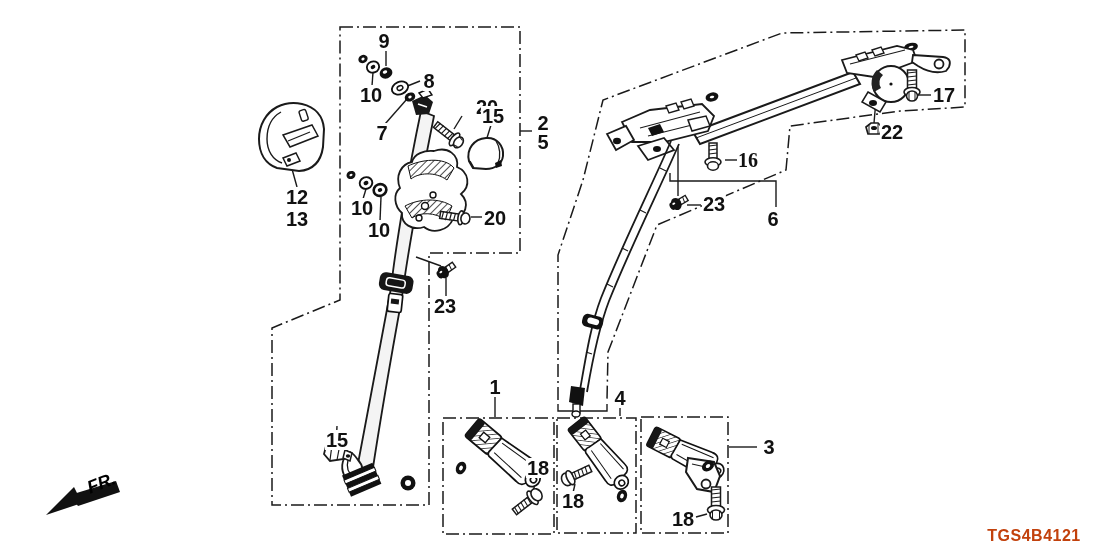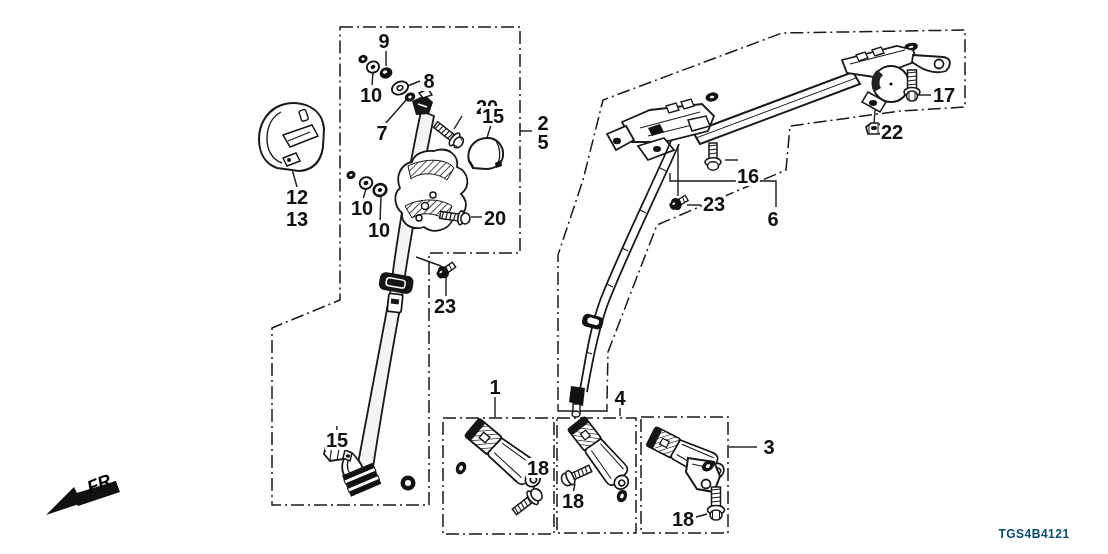--- a/index.html
+++ b/index.html
@@ -4,21 +4,21 @@
 <style>
   html,body{margin:0;padding:0;background:#fff;}
   .stage{position:relative;width:1108px;height:554px;background:#ffffff;overflow:hidden;
          font-family:"Liberation Sans", sans-serif;}
   .stage svg{position:absolute;left:0;top:0;}
   .callout{position:absolute;transform:translate(-50%,-50%);font-weight:bold;font-size:20px;
            color:#111;line-height:1;background:#fff;padding:0 1px;white-space:nowrap;}
   .fr-label{position:absolute;left:88px;top:478px;font-weight:bold;font-style:italic;
             font-size:18px;color:#000;transform:rotate(-21deg);transform-origin:left center;}
   .part-code{position:absolute;left:972px;top:527px;width:124px;text-align:center;
-             font-weight:bold;font-size:12px;letter-spacing:.5px;color:#0c4a6e;}
+             font-weight:bold;font-size:16px;letter-spacing:.5px;color:#c2410c;}
 </style>
 </head>
 <body>
 
 <div class="stage">
 
 <svg width="1108" height="554" viewBox="0 0 1108 554">
   <defs>
     <pattern id="hatch" width="5" height="5" patternUnits="userSpaceOnUse" patternTransform="rotate(45)">
       <rect width="5" height="5" fill="#fff"></rect>
@@ -319,21 +319,21 @@
       <span class="callout" style="left: 297px; top: 219px;">13</span>
       <span class="callout" style="left: 362px; top: 208px;">10</span>
       <span class="callout" style="left: 379px; top: 230px;">10</span>
       <span class="callout" style="left: 495px; top: 218px;">20</span>
       <span class="callout" style="left: 445px; top: 306px;">23</span>
       <span class="callout" style="left: 337px; top: 440px;">15</span>
       <span class="callout" style="left: 495px; top: 387px;">1</span>
       <span class="callout" style="left: 538px; top: 468px;">18</span>
       <span class="callout" style="left: 573px; top: 501px;">18</span>
       <span class="callout" style="left: 620px; top: 398px;">4</span>
-      <span class="callout" style="left: 748px; top: 176px;">16</span>
+      <span class="callout" style="left: 748px; top: 160px; font-family: Liberation Serif, serif;">16</span>
       <span class="callout" style="left: 714px; top: 204px;">23</span>
       <span class="callout" style="left: 773px; top: 219px;">6</span>
       <span class="callout" style="left: 944px; top: 95px;">17</span>
       <span class="callout" style="left: 892px; top: 132px;">22</span>
       <span class="callout" style="left: 683px; top: 519px;">18</span>
       <span class="callout" style="left: 769px; top: 447px;">3</span>
     </div>
 <span class="fr-label">FR.</span>
 <span class="part-code">TGS4B4121</span>
 

